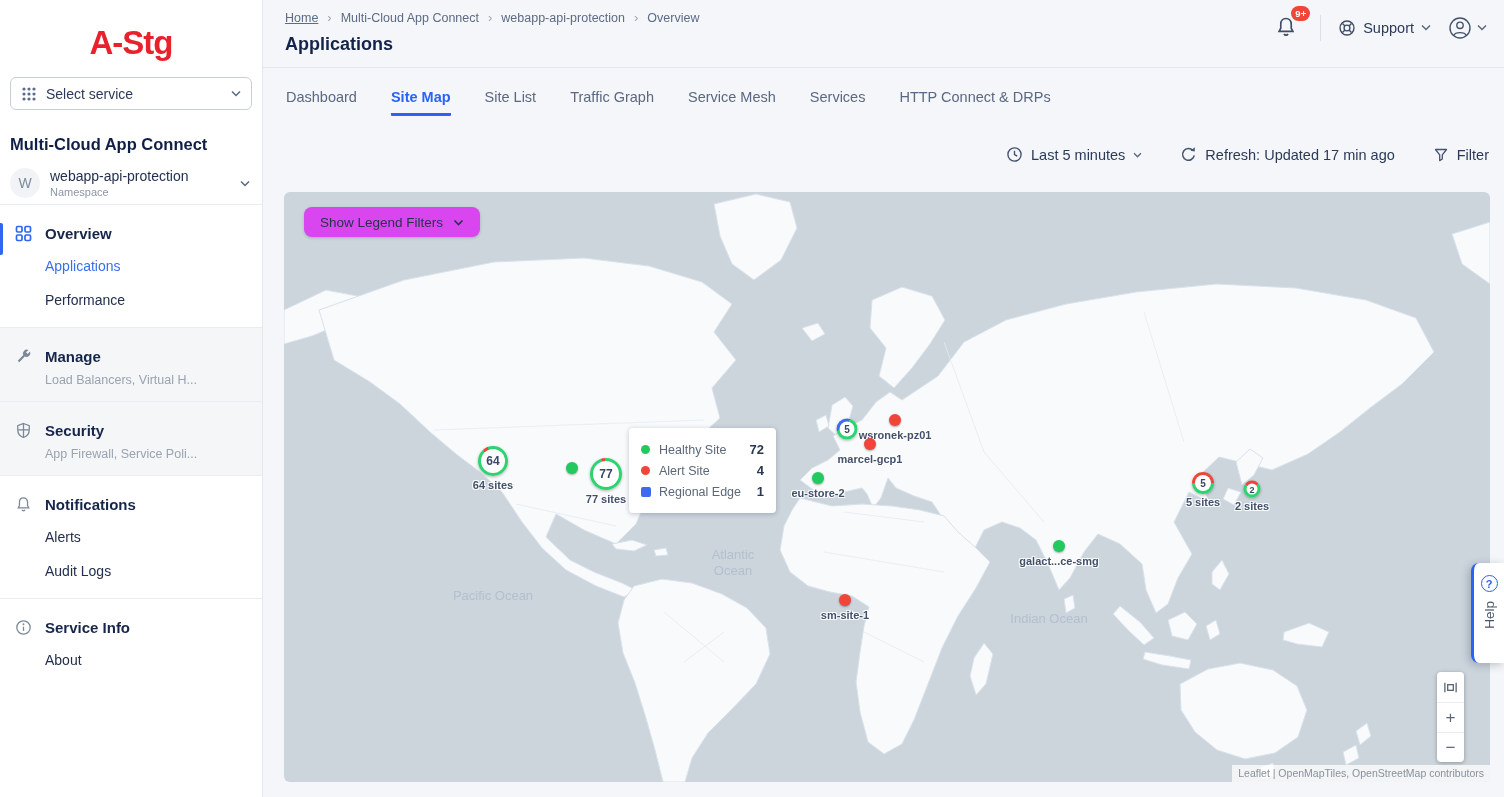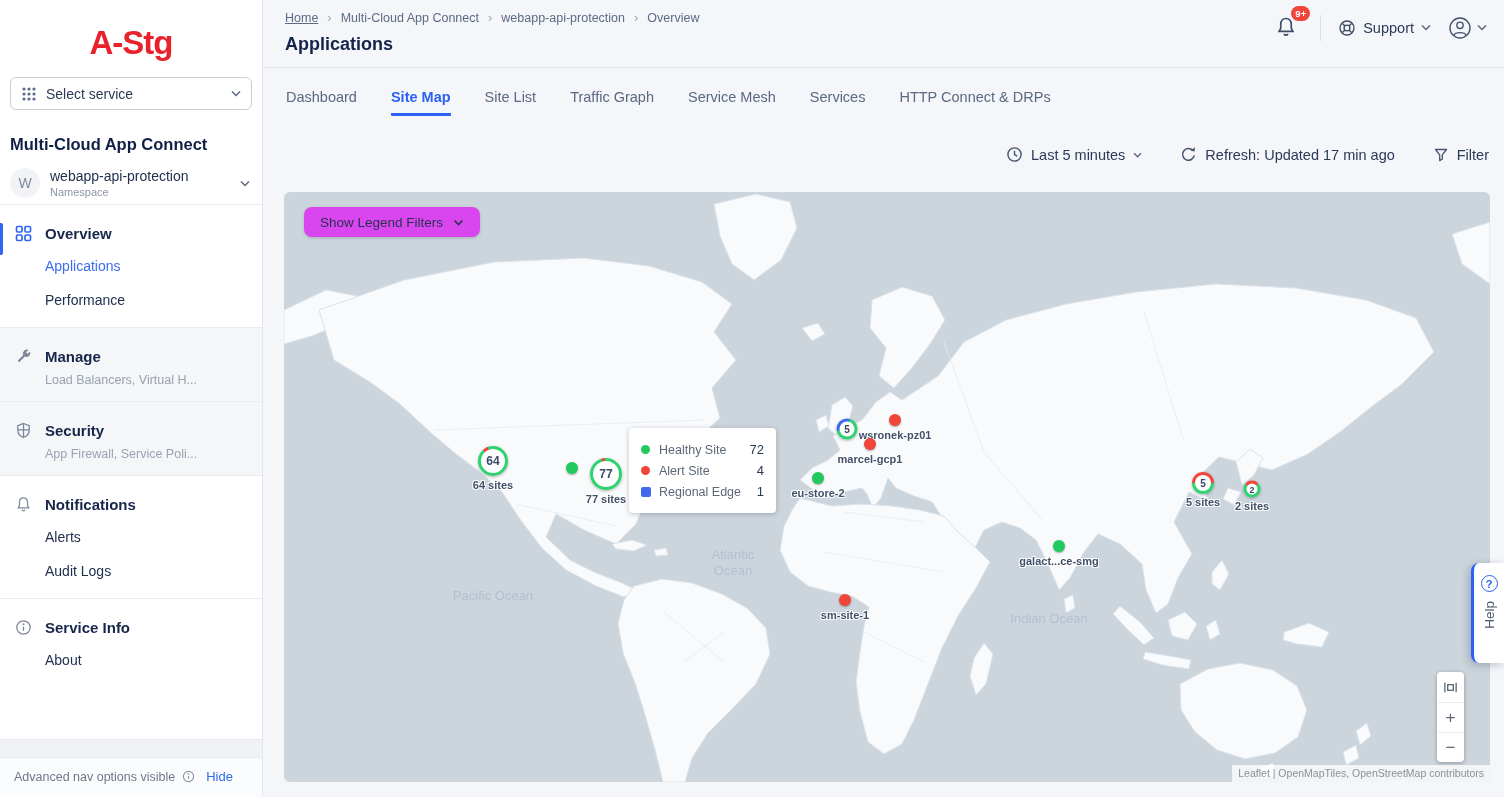--- a/index.html
+++ b/index.html
@@ -64,21 +64,21 @@
   
   .map { position:relative; margin:22px 15px 0 21px; width:1206px; height:590px; border-radius:6px; background:#ccd4dc; overflow:hidden; }
   .map svg.world { position:absolute; inset:0; }
   .legend-btn { position:absolute; left:20px; top:15px; height:30px; background:#d946ef; border-radius:8px; box-shadow:0 1px 3px rgba(20,35,60,.22); display:flex; align-items:center; gap:10px; padding:0 16px; font-size:13.5px; color:#26334f; cursor:pointer; z-index:5; }
   .ocean-label { position:absolute; width:84px; text-align:center; font-size:13px; line-height:1.2; color:#b2c0cf; pointer-events:none; }
   .legend-card { position:absolute; left:345px; top:236px; width:147px; background:#fff; border-radius:4px; box-shadow:0 1px 5px rgba(20,35,60,.25); padding:11px 12px; z-index:6; }
   .lg-row { display:grid; grid-template-columns:14px 1fr auto; align-items:center; gap:4px; padding:3px 0; }
   .lg-dot { width:9px; height:9px; border-radius:50%; }
   .lg-square { width:10px; height:10px; border-radius:2px; }
   .lg-label { font-size:12.5px; color:#5c6878; }
-  .lg-val { font-size:13px; font-weight:400; color:#2b3950; }
+  .lg-val { font-size:13px; font-weight:700; color:#2b3950; }
 
   .marker { position:absolute; width:0; height:0; z-index:4; }
   .dot { position:absolute; width:12px; height:12px; border-radius:50%; transform:translate(-50%,-50%); box-shadow:0 1px 2px rgba(0,0,0,.35); cursor:pointer; }
   .dot.green { background:#21c95f; }
   .dot.red { background:#f2453a; }
   .ring { position:absolute; transform:translate(-50%,-50%); border-radius:50%; box-shadow:0 1px 3px rgba(0,0,0,.3); cursor:pointer; }
   .ring::after { content:''; position:absolute; inset:3px; background:#fff; border-radius:50%; }
   .ring-num { position:absolute; inset:0; display:flex; align-items:center; justify-content:center; font-weight:700; color:#39486 4; color:#394864; z-index:1; font-size:12px; }
   .ring.sm .ring-num { font-size:10px; }
   .ring.xs .ring-num { font-size:9px; }
@@ -233,36 +233,20 @@
                 <line x1="8" y1="7.2" x2="8" y2="11.2"></line>
               </g>
             <circle cx="8" cy="4.9" r="0.9" fill="#7d8799"></circle>
             </svg>
         </span>
         <span class="nav-label">Service Info</span>
       </div>
       <div class="nav-sub">About</div>
     </div>
 
-    <div class="side-bottom">
-      <div class="band"></div>
-      <div class="side-footer">
-        <span>Advanced nav options visible</span>
-        <span class="icon">
-          <svg width="13" height="13" viewBox="0 0 16 16">
-              <g fill="none" stroke="#8b94a4" stroke-width="1.3">
-            <circle cx="8" cy="8" r="6.3"></circle>
-                <line x1="8" y1="7.2" x2="8" y2="11.2"></line>
-              </g>
-            <circle cx="8" cy="4.9" r="1" fill="#8b94a4"></circle>
-            </svg>
-        </span>
-        <span class="hide-link">Hide</span>
-      </div>
-    </div>
   </div>
 
   <div class="main">
 
     <div class="header">
       <div class="breadcrumb">
         <span class="crumb home">Home</span>
         <span class="crumb-sep">›</span>
         <span class="crumb">Multi-Cloud App Connect</span>
         <span class="crumb-sep">›</span>

